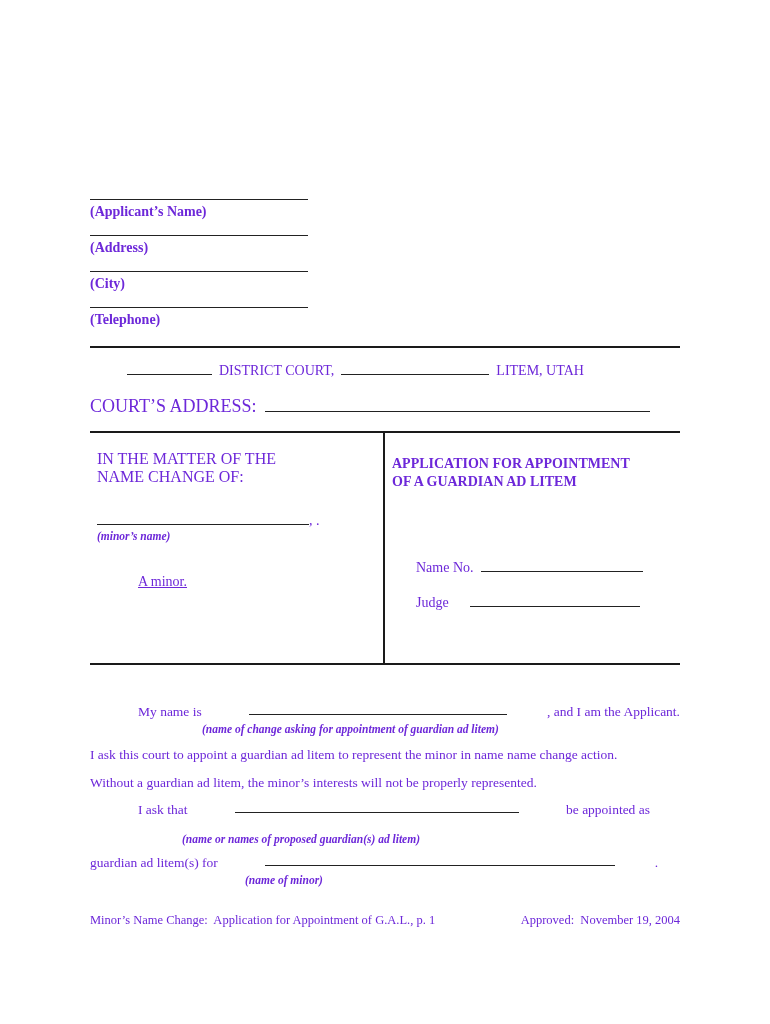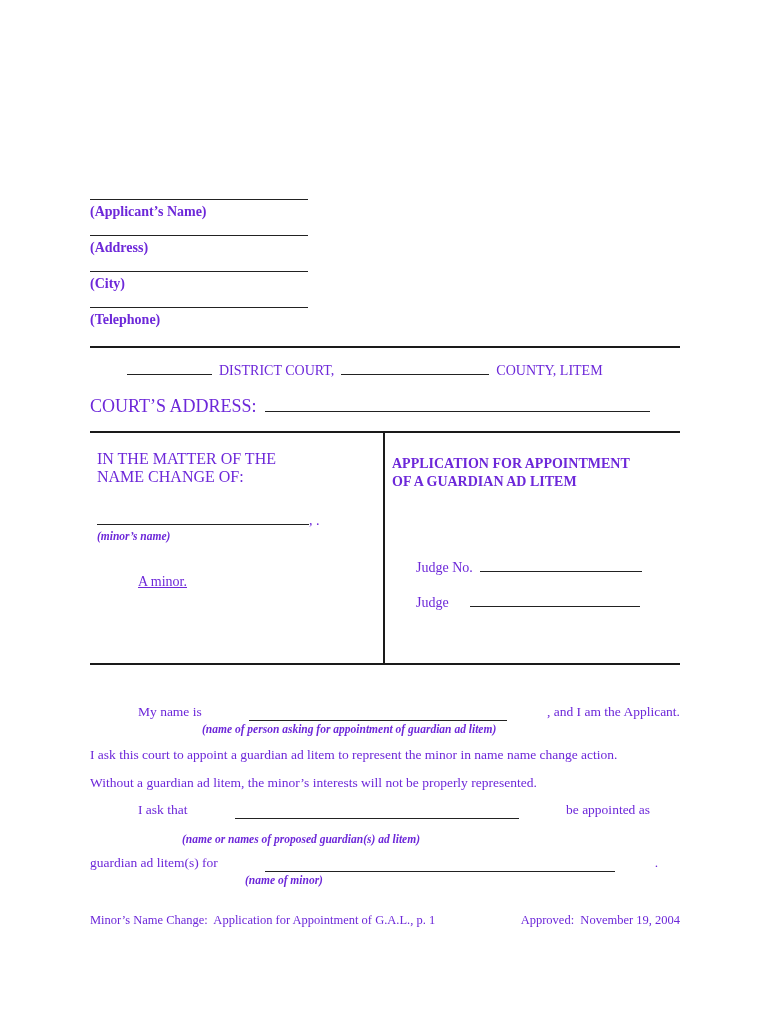--- a/index.html
+++ b/index.html
@@ -36,21 +36,21 @@
   .caption-sm { font-weight:bold; font-style:italic; font-size:11.5px; line-height:14px; white-space:nowrap; }
   .a-minor { margin:31px 0 0 41px; font-size:14px;text-decoration:underline; }
   .right-title { font-weight:bold; font-size:14px; line-height:17.5px; }
   .case-row  { display:flex; align-items:baseline; margin:69px 0 0 24px; font-size:14px; line-height:18px; }
   .case-row .blank { width:162px; margin-left:7px; }
   .judge-row { display:flex; align-items:baseline; margin:17px 0 0 24px; font-size:14px; line-height:18px;gap:9px; }
   .judge-row .blank { width:170px; margin-left:12px; }
 
   
   .body-section { font-size:13.5px; }
-  .b-row { display:flex; align-items:flex-end; line-height:19px; white-space:nowrap;gap:40px; }
+  .b-row { display:flex; align-items:flex-start; line-height:19px; white-space:nowrap;gap:40px; }
   .myname-row { margin-top:37px; padding-left:48px; }
   .myname-row .blank { flex:1; margin-left:7px; }
   .cap1 { margin-left:112px; margin-top:1px; }
   .sentence { margin-top:9px; line-height:19px; white-space:nowrap; }
   .askthat-row { margin-top:8px; padding-left:48px; padding-right:30px; }
   .askthat-row .blank { flex:1; margin:0 7px; }
   .cap2 { margin-left:92px; margin-top:13px; }
   .galfor-row { margin-top:7px; padding-right:22px; }
   .galfor-row .blank { flex:1; margin-left:7px; }
   .cap3 { margin-left:155px; margin-top:1px; }
@@ -79,21 +79,21 @@
       <div class="fline"></div>
       <div class="flabel">(Telephone)</div>
     </div>
 
     <div class="rule"></div>
 
     <div class="court-row">
       <span class="blank b1"></span>
       <span>DISTRICT COURT,</span>
       <span class="blank b2"></span>
-      <span>COUNTY, LITEM</span>
+      <span>LITEM, UTAH</span>
     </div>
 
     <div class="addr-row">
       <span>COURT’S ADDRESS:</span>
       <span class="blank"></span>
     </div>
 
     <div class="caption-table">
       <div class="cell-left">
         <div class="matter-text">IN THE MATTER OF THE</div>
@@ -102,37 +102,37 @@
           <span class="blank"></span>
           <span class="suffix">, .</span>
         </div>
         <div class="caption-sm">(minor’s name)</div>
         <div class="a-minor">A minor.</div>
       </div>
       <div class="cell-right">
         <div class="right-title">APPLICATION FOR APPOINTMENT</div>
         <div class="right-title">OF A GUARDIAN AD LITEM</div>
         <div class="case-row">
-          <span>Judge No.</span>
+          <span>Name No.</span>
           <span class="blank"></span>
         </div>
         <div class="judge-row">
           <span>Judge</span>
           <span class="blank"></span>
         </div>
       </div>
     </div>
 
     <div class="body-section">
       <div class="b-row myname-row">
         <span>My name is</span>
         <span class="blank"></span>
         <span>, and I am the Applicant.</span>
       </div>
-      <div class="caption-sm cap1">(name of person asking for appointment of guardian ad litem)</div>
+      <div class="caption-sm cap1">(name of change asking for appointment of guardian ad litem)</div>
 
       <div class="sentence">I ask this court to appoint a guardian ad litem to represent the minor in name name change action.</div>
       <div class="sentence">Without a guardian ad litem, the minor’s interests will not be properly represented.</div>
 
       <div class="b-row askthat-row">
         <span>I ask that</span>
         <span class="blank"></span>
         <span>be appointed as</span>
       </div>
       <div class="caption-sm cap2">(name or names of proposed guardian(s) ad litem)</div>

